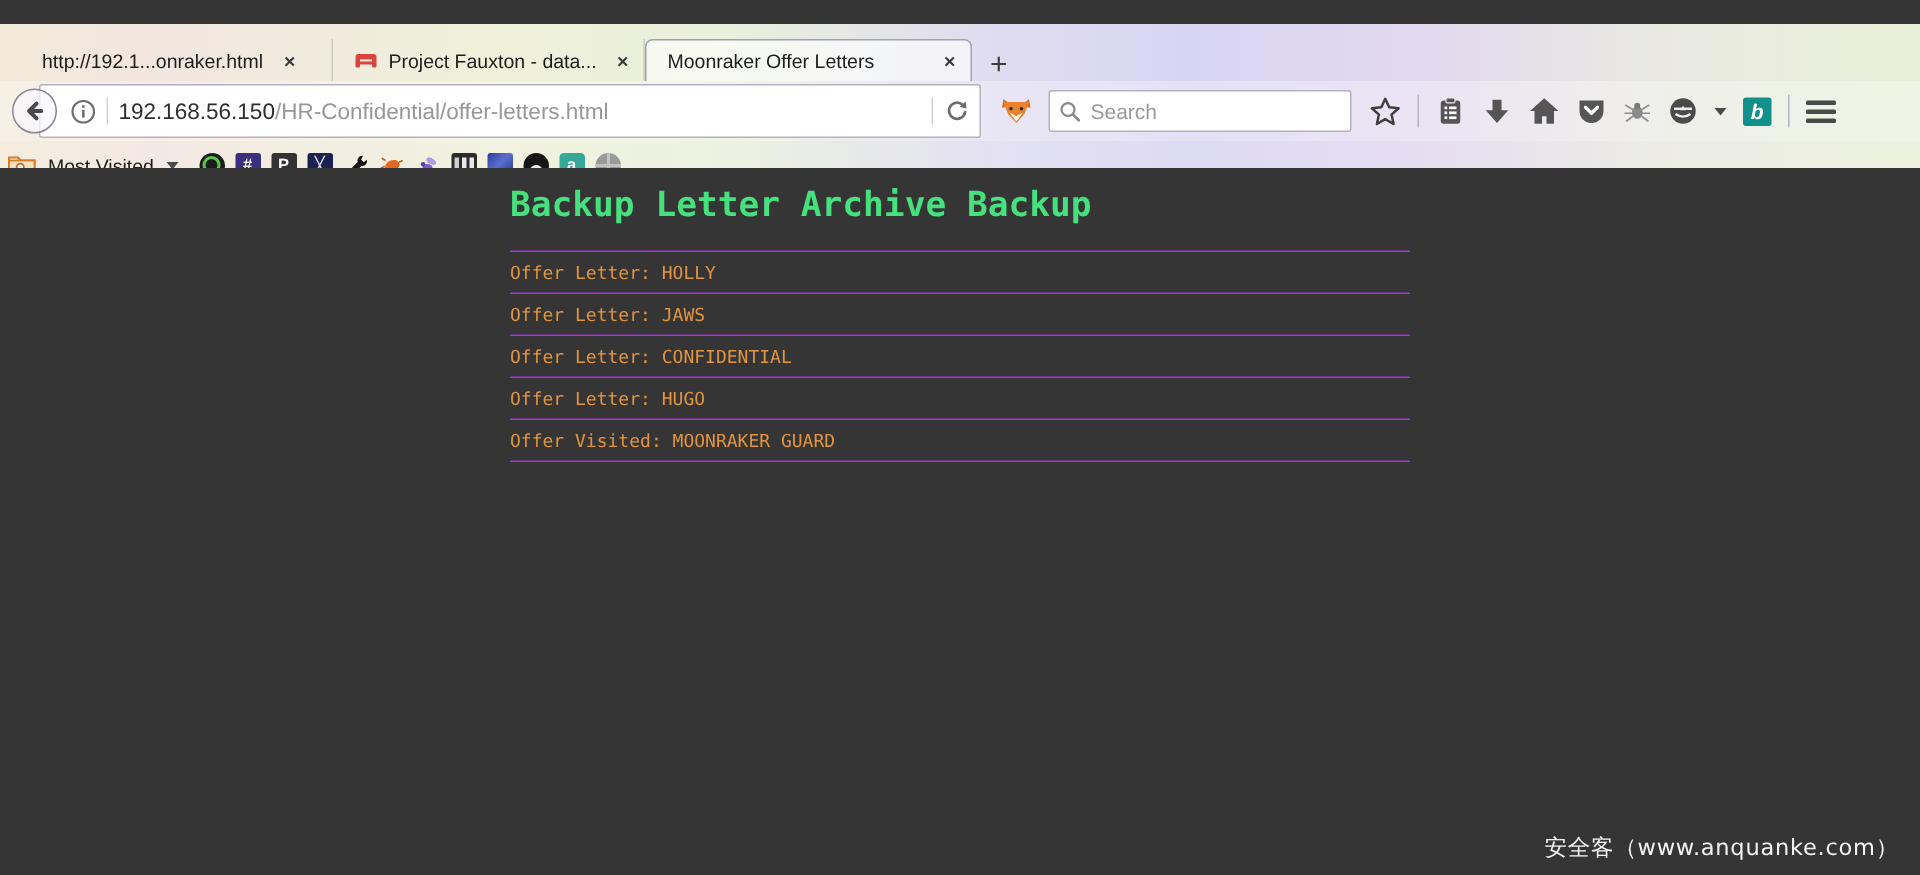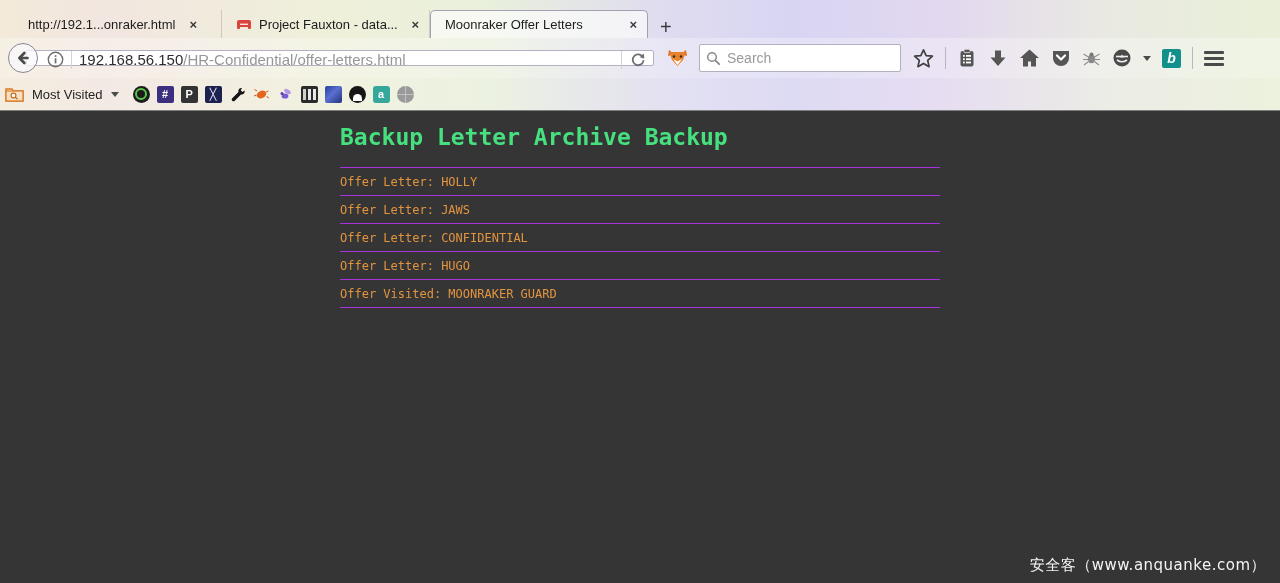--- a/index.html
+++ b/index.html
@@ -1,21 +1,21 @@
 <!DOCTYPE html>
 <html><head>
 <meta charset="utf-8">
 <style>
   * { margin:0; padding:0; box-sizing:border-box; }
   html,body { width:1280px; height:583px; overflow:hidden; }
   body { font-family:"Liberation Sans", sans-serif; position:relative; background:#353535; }
 
   
   .chrome {
-    position:absolute; top:0; left:0; width:1280px; height:111px;
+    position:absolute; top:16px; left:0; width:1280px; height:111px;
     background:linear-gradient(90deg,#f3ead9 0%,#f2e6e0 8%,#eff0da 26%,#e9f0dc 38%,#dfdcf0 52%,#d8d5f3 62%,#e3d8ef 74%,#e9e9e2 86%,#e9f0d8 100%);
     border-bottom:1px solid #7e7e7e;
   }
   .tabstrip { height:38px; padding:10px 0 0 0; display:flex; align-items:flex-end; }
   .tab {
     height:28px; display:flex; align-items:center; padding:0 10px 0 14px;
     font-size:13px; color:#1c1c1c; position:relative;
   }
   .tab.inactive { border-right:1px solid rgba(0,0,0,0.14); }
   .tab.active {
@@ -33,21 +33,21 @@
   .newtab-btn { font-size:20px; color:#3a3a3a; padding:0 12px 2px 12px; align-self:center; margin-top:8px; }
 
   
   .navbar { height:40px; display:flex; align-items:center; padding:0 8px; background:rgba(255,255,255,0.30); }
   .back-btn {
     width:30px; height:30px; border-radius:50%; border:1px solid #8a8494;
     display:flex; align-items:center; justify-content:center;
     background:rgba(250,248,252,0.75); position:relative; z-index:2; flex:none;
   }
   .urlbar {
-    display:flex; align-items:flex-start; height:16px; background:#fff;
+    display:flex; align-items:center; height:36px; background:#fff;
     border:1px solid #b5afc2; border-radius:2px;
     margin-left:-12px; padding:0 6px 0 20px; width:628px; position:relative; z-index:1; flex:none;
   }
   .urlbar .vsep { width:1px; height:18px; background:#d4d0dc; margin:0 7px; }
   .url-host { font-size:15px; color:#2e2e2e; white-space:nowrap; }
   .url-path { font-size:15px; color:#979797; white-space:nowrap; }
   .urlbar .spacer { flex:1; }
   .fox-btn { margin:0 10px 0 12px; display:flex; flex:none; }
   .searchbox {
     display:flex; align-items:center; height:28px; width:202px; background:#fff;

